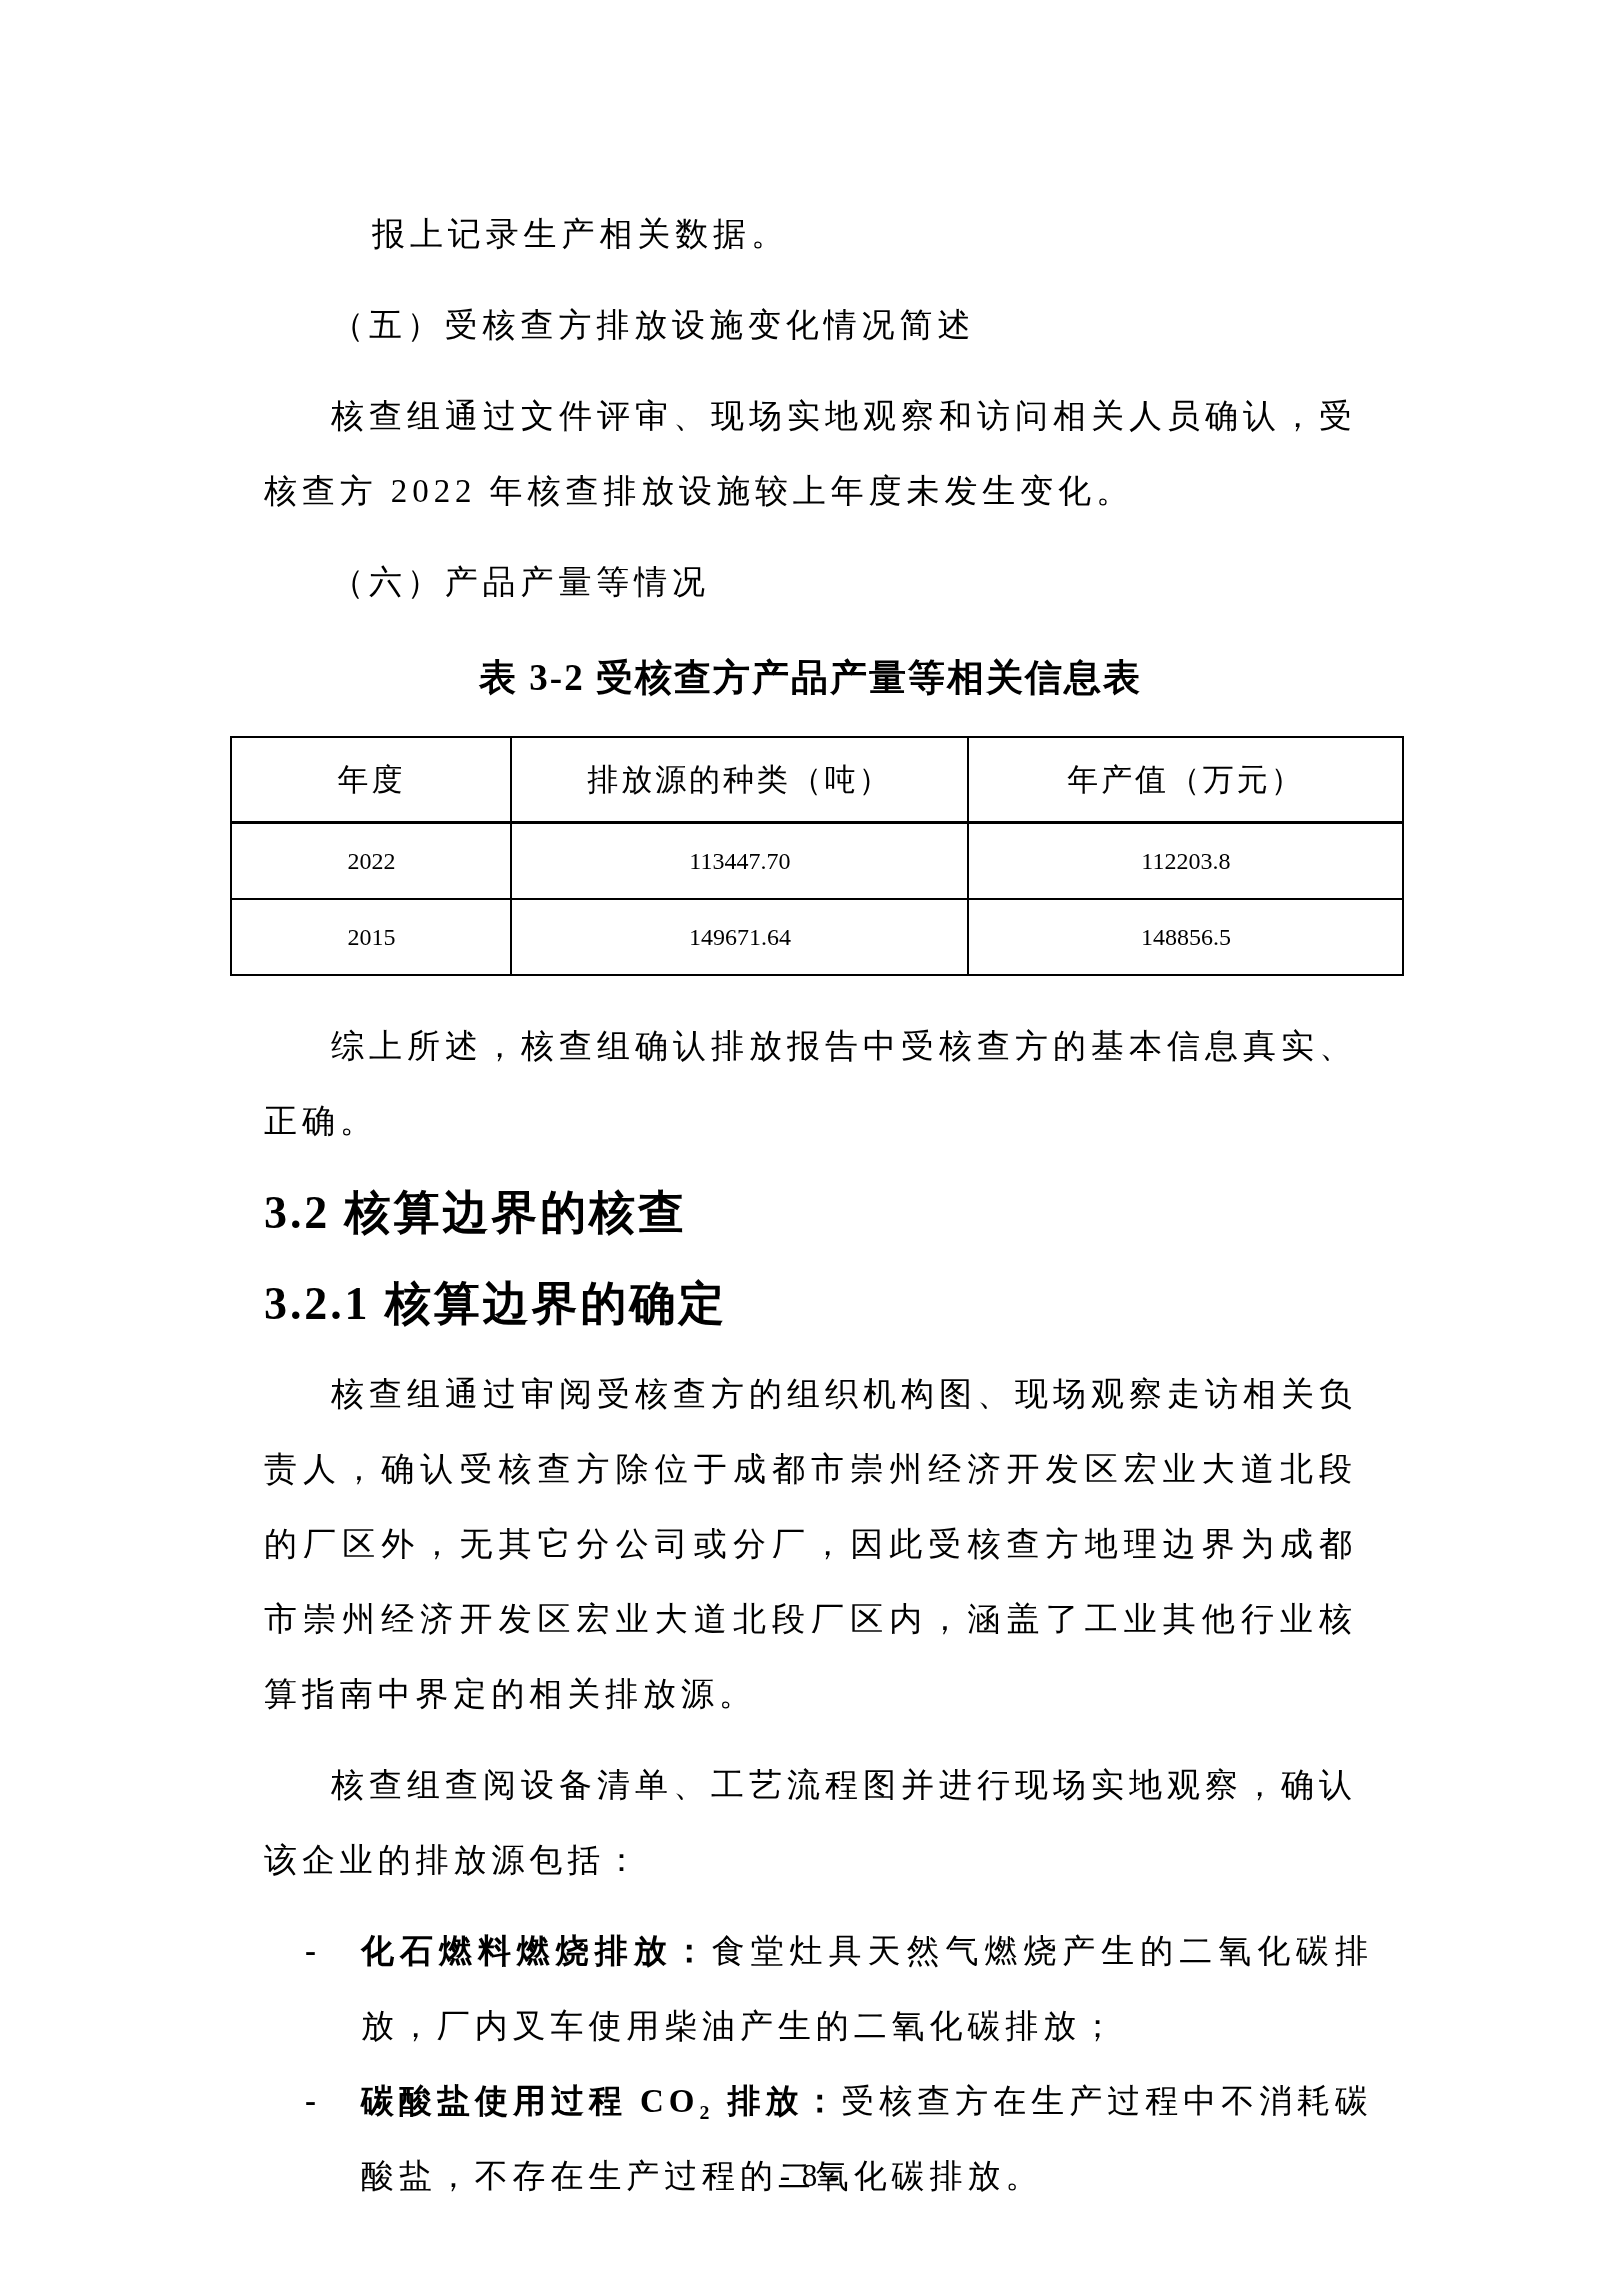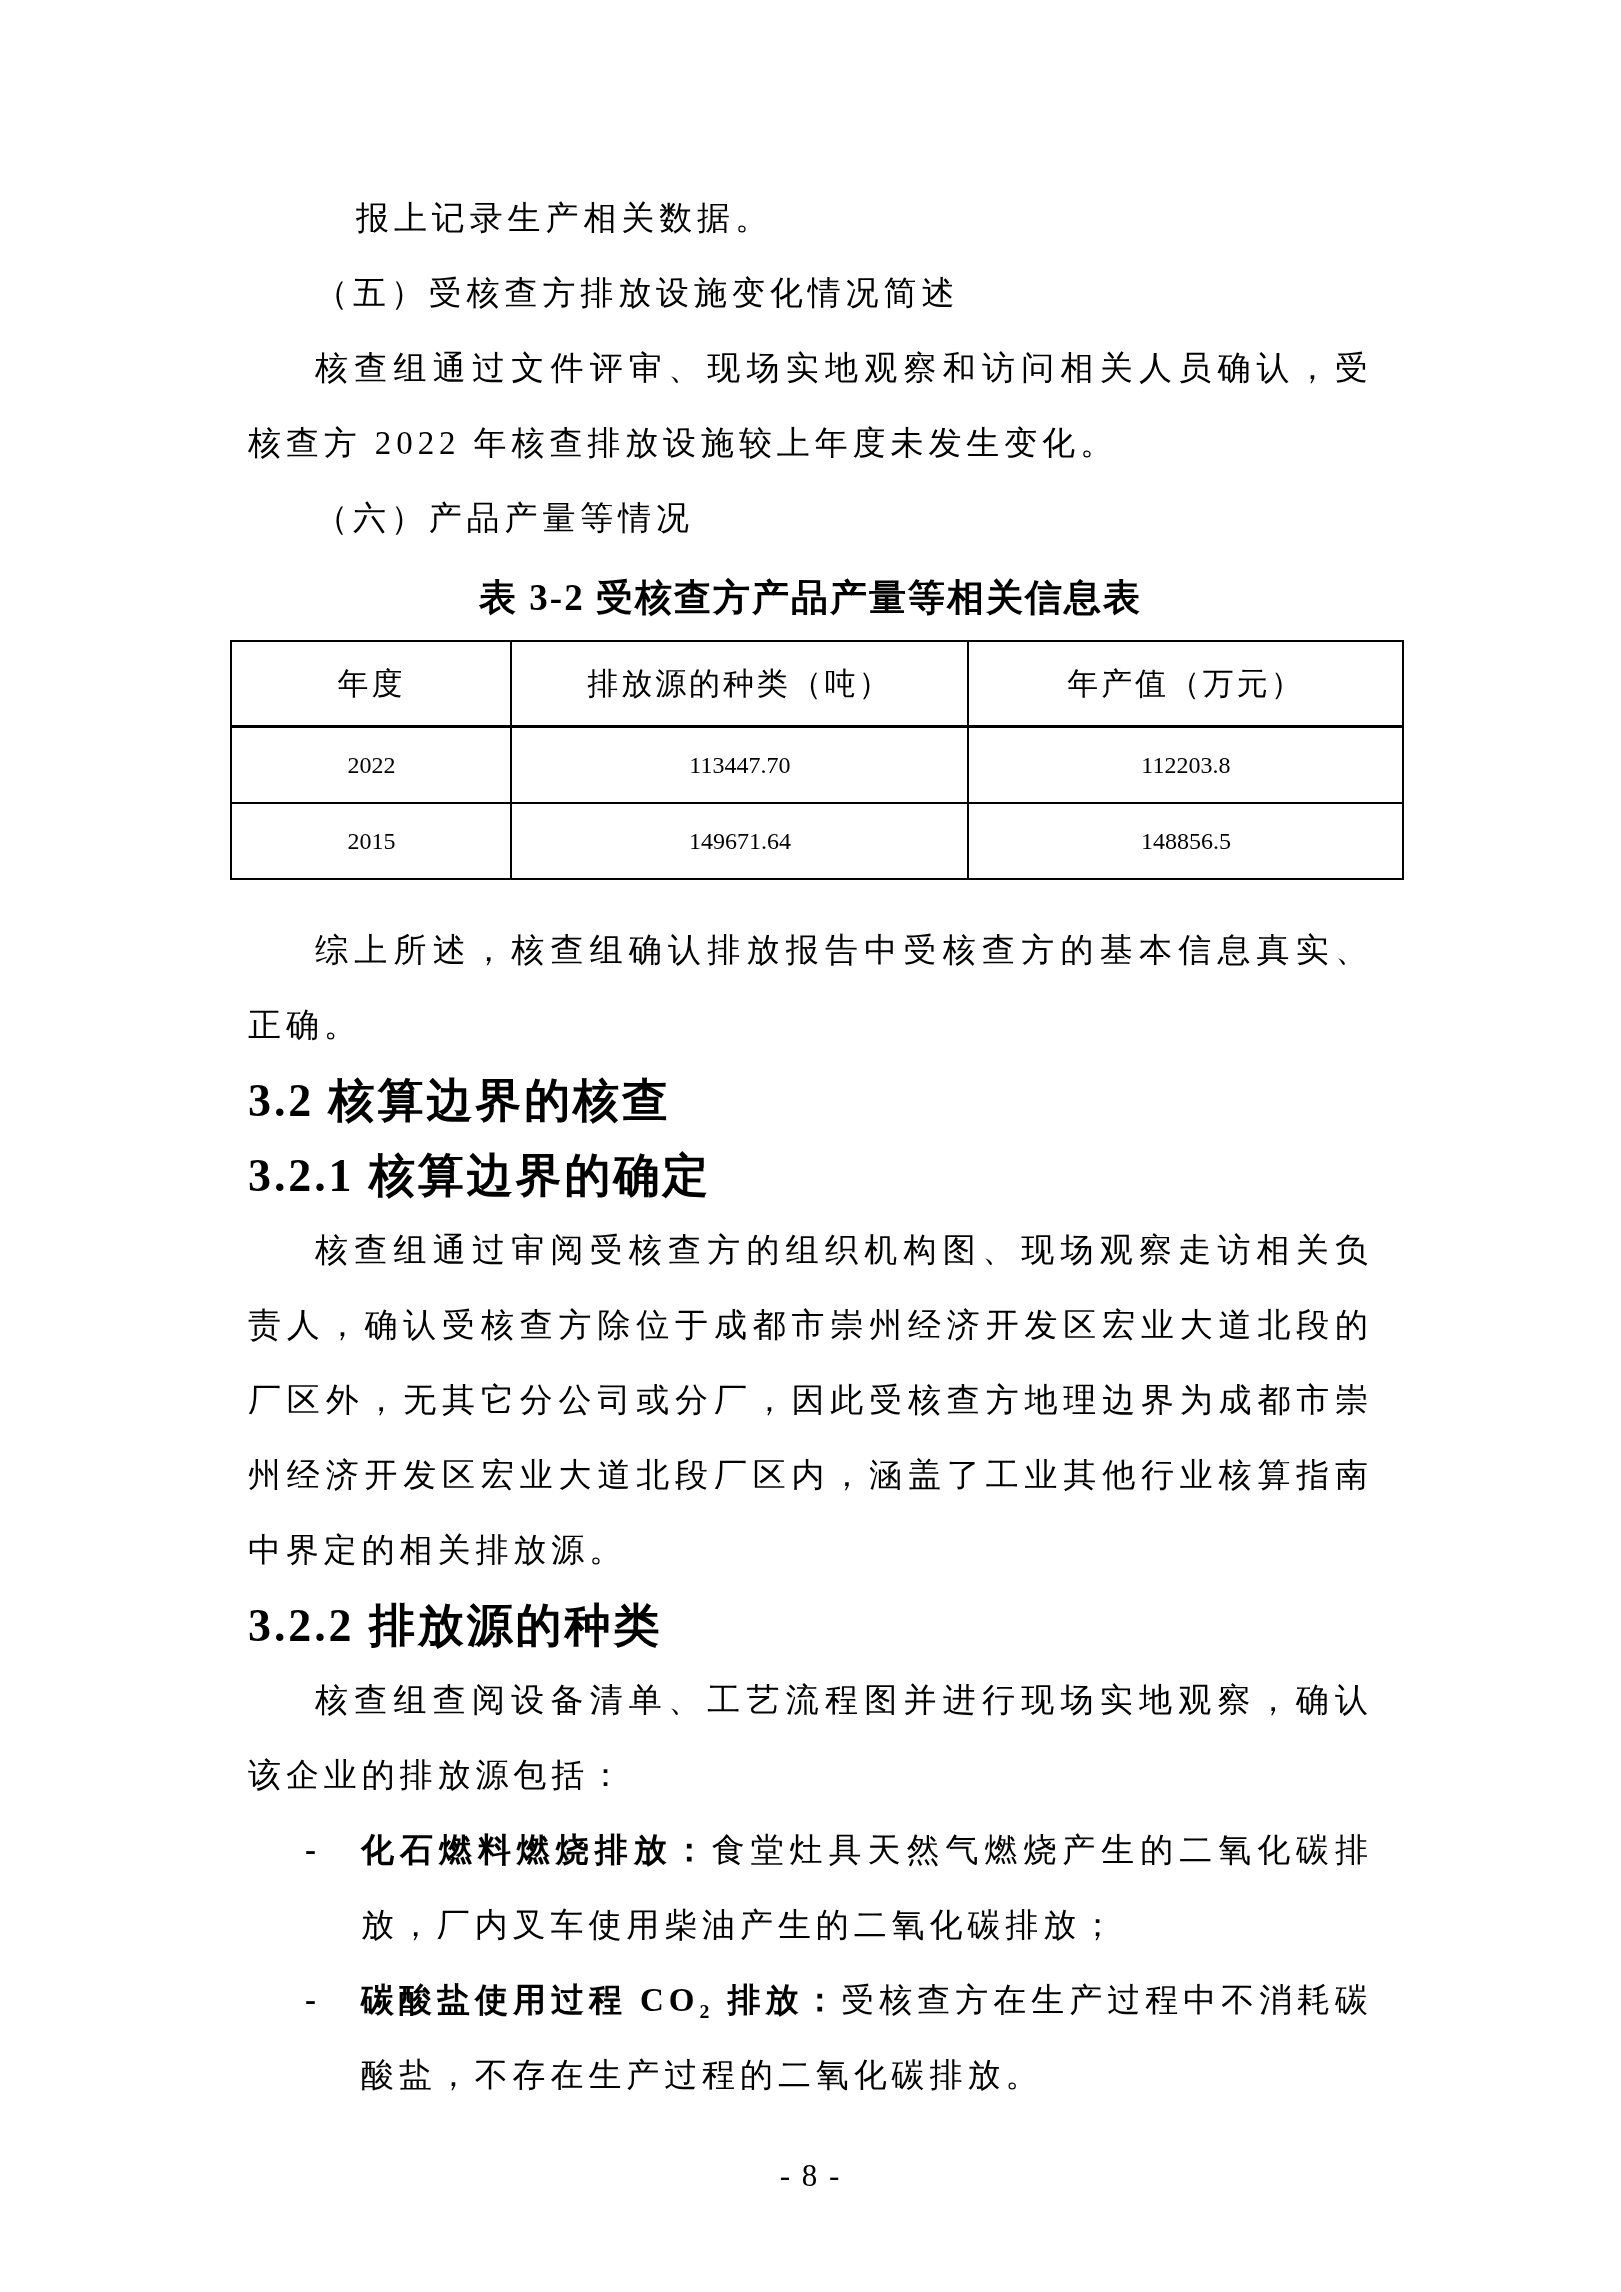--- a/index.html
+++ b/index.html
@@ -7,21 +7,21 @@
     position: relative;
     width: 1621px;
     height: 2293px;
     background: #ffffff;
     color: #000000;
     box-sizing: border-box;
     padding: 181px 248px 0 248px;
     font-family: "Liberation Serif", "DejaVu Serif", serif;
     overflow: hidden;
   }
-  p { margin: 0; }
+  p { margin: 16px; }
   .body {
     font-size: 33px;
     line-height: 75px;
     letter-spacing: 4.9px;
     text-align: justify;
   }
   .indent2 { text-indent: 67px; }
   .indent3 { text-indent: 108px; }
   .doc-heading {
     font-weight: bold;
@@ -134,21 +134,20 @@
   </table>
 
   <p class="body indent2 after-table">综上所述，核查组确认排放报告中受核查方的基本信息真实、正确。</p>
 
   <p class="doc-heading">3.2 核算边界的核查</p>
 
   <p class="doc-heading">3.2.1 核算边界的确定</p>
 
   <p class="body indent2">核查组通过审阅受核查方的组织机构图、现场观察走访相关负责人，确认受核查方除位于成都市崇州经济开发区宏业大道北段的厂区外，无其它分公司或分厂，因此受核查方地理边界为成都市崇州经济开发区宏业大道北段厂区内，涵盖了工业其他行业核算指南中界定的相关排放源。</p>
 
-  <p class="doc-heading">3.2.2 排放源的种类</p>
 
   <p class="body indent2">核查组查阅设备清单、工艺流程图并进行现场实地观察，确认该企业的排放源包括：</p>
 
   <div class="bullet">
     <span class="bullet-marker">-</span>
     <span class="bullet-body"><b class="bullet-lead">化石燃料燃烧排放：</b><span>食堂灶具天然气燃烧产生的二氧化碳排放，厂内叉车使用柴油产生的二氧化碳排放；</span></span>
   </div>
 
   <div class="bullet">
     <span class="bullet-marker">-</span>

